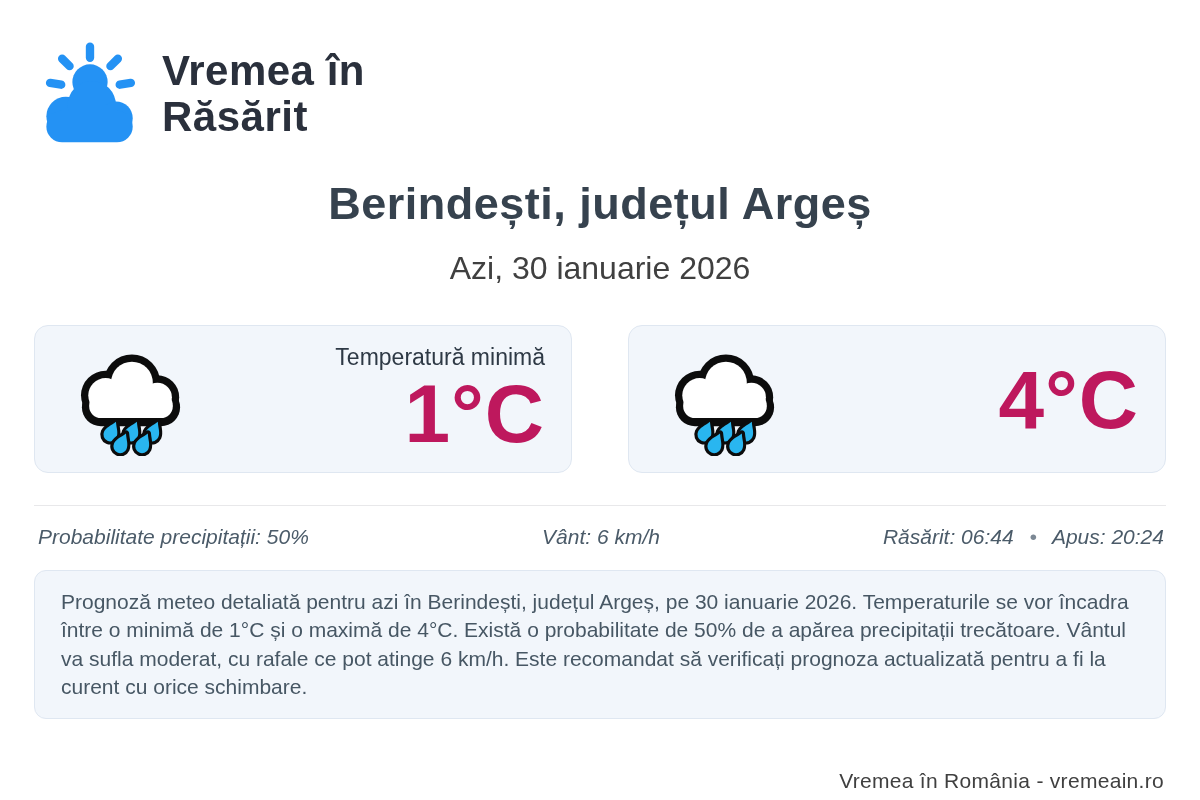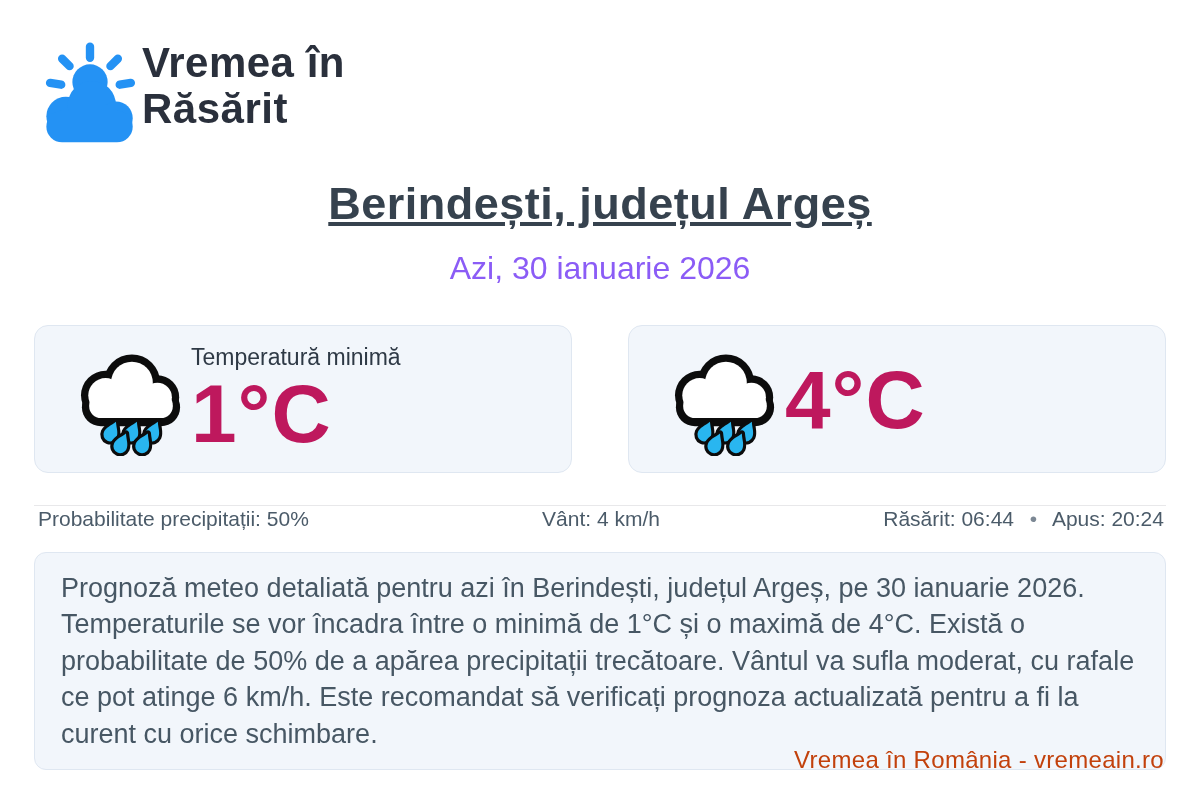--- a/index.html
+++ b/index.html
@@ -5,74 +5,74 @@
   html,body{margin:0;padding:0;}
   body{
     width:1200px;height:800px;position:relative;overflow:hidden;
     background:#ffffff;
     font-family:"Liberation Sans","DejaVu Sans",sans-serif;
     -webkit-font-smoothing:antialiased;
   }
   .page{padding:40px 34px 0 34px;box-sizing:border-box;}
 
   
-  .brand{display:flex;margin-left:4px;}
+  .brand{display:flex;align-items:center;gap:20px;margin-left:4px;}
   .brand-icon{width:104px;height:108px;flex:none;}
   .brand-text{
     font-size:42px;font-weight:800;color:#2a303c;
     line-height:1.1;letter-spacing:.5px;
   }
 
   
   .title{
     text-align:center;font-size:45px;font-weight:800;color:#36424e;
-    margin:30px 0 0 0;letter-spacing:.5px;text-decoration:underline;
+    margin:30px 0 0 0;letter-spacing:.5px;
   }
   .subtitle{
-    text-align:center;font-size:32px;font-weight:400;color:#8b5cf6;
+    text-align:center;font-size:32px;font-weight:400;color:#404040;
     margin:20px 0 0 0;
   }
 
   
   .cards{display:flex;gap:56px;margin-top:38px;}
   .card{
     flex:1;height:148px;background:#f2f6fb;border:1px solid #dfe7f1;
     border-radius:14px;display:flex;align-items:center;
     padding:0 26px 0 36px;box-sizing:border-box;
   }
   .card-icon{width:120px;height:114px;flex:none;}
-  .card-text{flex:1;text-align:left;margin-top:-2px;}
+  .card-text{flex:1;text-align:right;margin-top:-2px;}
   .card-label{font-size:23px;color:#2e3945;}
   .card-value{
     font-size:82px;font-weight:800;color:#be185d;
     line-height:.95;margin-top:4px;letter-spacing:1px;
   }
 
   
   .stats{
     display:flex;align-items:baseline;margin-top:32px;
-    border-top:1px solid #e8e8ea;padding-top:1px;
-    font-size:21px;color:#4b5b69;
+    border-top:1px solid #e8e8ea;padding-top:19px;
+    font-size:21px;color:#4b5b69;font-style:italic;
   }
   .stat-precip{flex:1;text-align:left;padding-left:4px;}
   .stat-wind{flex:1;text-align:center;}
   .stat-sun{flex:1;text-align:right;padding-right:2px;white-space:nowrap;}
   .stat-sep{color:#7c8894;margin:0 10px;}
 
   
   .forecast{
     margin-top:21px;background:#f2f6fb;border:1px solid #dfe7f1;
     border-radius:12px;padding:17px 26px;box-sizing:border-box;
-    font-size:27px;line-height:1.35;color:#475764;
+    font-size:21px;line-height:1.35;color:#475764;
   }
 
   
   .footer{
-    position:absolute;right:36px;bottom:26px;
-    font-size:24px;color:#c2410c;letter-spacing:.3px;
+    position:absolute;right:36px;bottom:7px;
+    font-size:21px;color:#404040;letter-spacing:.3px;
   }
 </style>
 </head>
 <body>
 
 <div class="page">
 
   <header class="brand">
     <svg class="brand-icon" viewBox="0 0 112 112" aria-hidden="true">
       <g stroke="#2492f4" stroke-width="9" stroke-linecap="round">
@@ -153,21 +153,21 @@
       </svg>
       <div class="card-text">
         <div class="card-value">4°C</div>
       </div>
     </article>
 
   </section>
 
   <section class="stats">
     <span class="stat-precip">Probabilitate precipitații: 50%</span>
-    <span class="stat-wind">Vânt: 4 km/h</span>
+    <span class="stat-wind">Vânt: 6 km/h</span>
     <span class="stat-sun">
       <span>Răsărit: 06:44</span>
       <span class="stat-sep">•</span>
       <span>Apus: 20:24</span>
     </span>
   </section>
 
   <section class="forecast">
     <span>Prognoză meteo detaliată pentru azi în Berindești, județul Argeș, pe 30 ianuarie 2026. Temperaturile se vor încadra între o minimă de 1°C și o maximă de 4°C. Există o probabilitate de 50% de a apărea precipitații trecătoare. Vântul va sufla moderat, cu rafale ce pot atinge 6 km/h. Este recomandat să verificați prognoza actualizată pentru a fi la curent cu orice schimbare.</span>
   </section>

